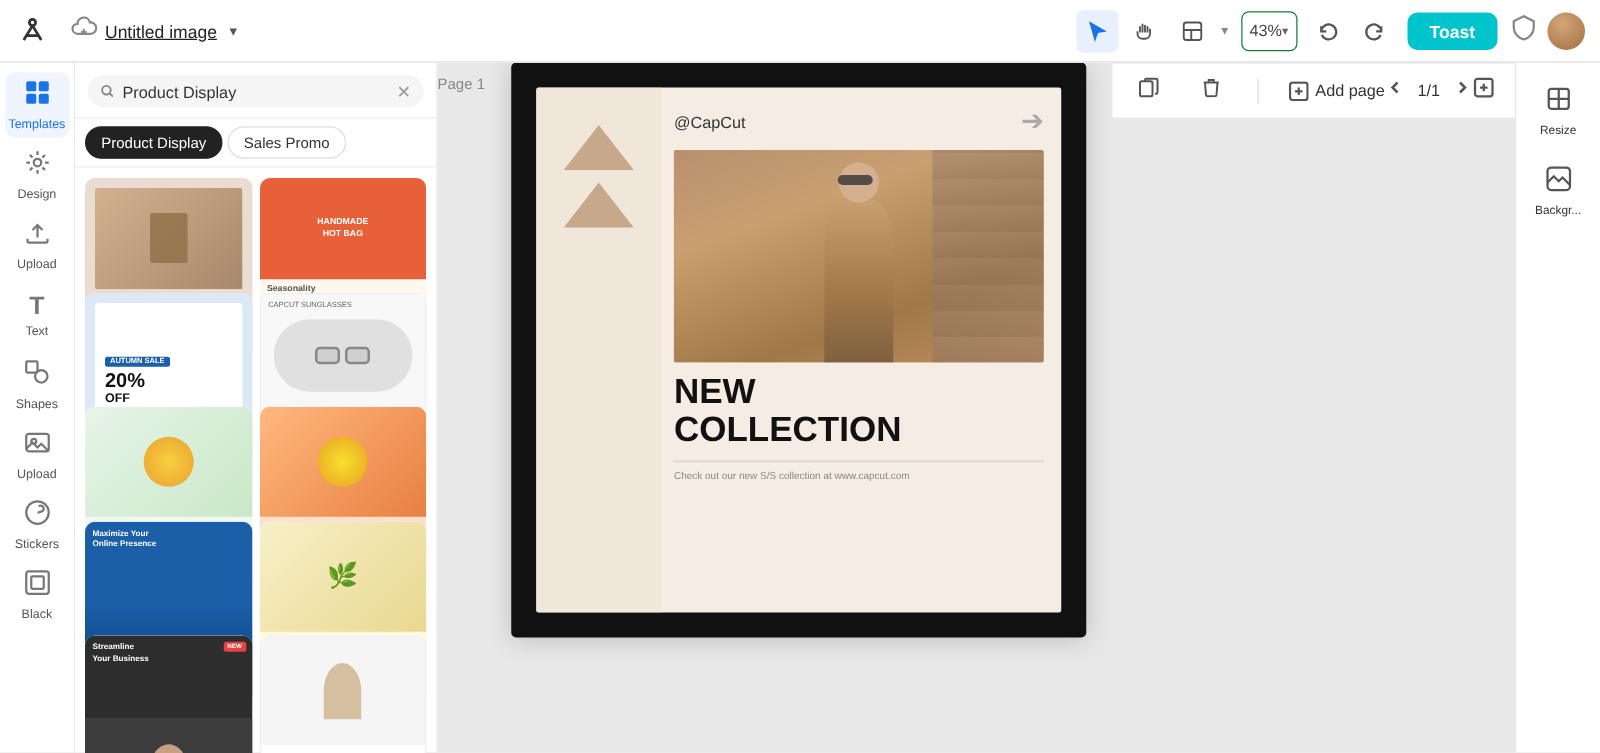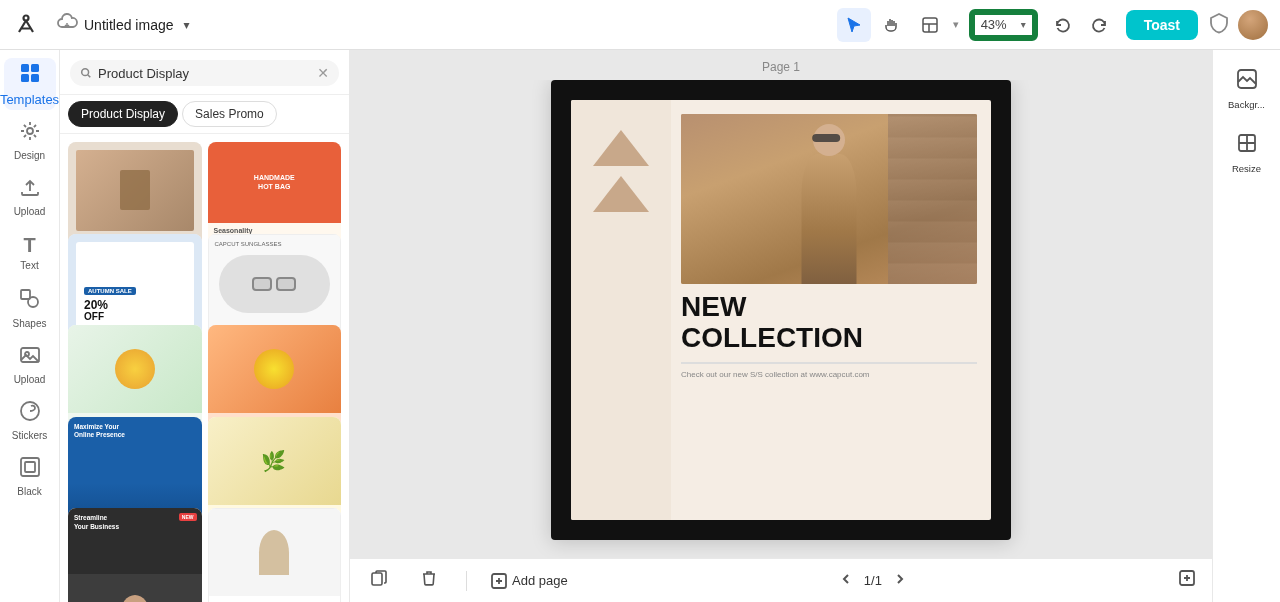--- a/index.html
+++ b/index.html
@@ -21,37 +21,37 @@
       width: 28px; height: 28px;
       display: flex; align-items: center; justify-content: center;
       cursor: pointer;
     }
     .topbar-logo svg { width: 24px; height: 24px; }
     .topbar-file-section {
       display: flex; align-items: center; gap: 6px; margin-left: 8px;
     }
     .topbar-cloud-icon { color: #555; font-size: 18px; }
     .topbar-filename {
-      font-size: 14px; font-weight: 500; color: #222;
+      font-size: 14px; font-weight: 500; color: #222; text-decoration: underline;
     }
     .topbar-dropdown-btn {
       background: none; border: none; cursor: pointer; color: #555; font-size: 12px; padding: 2px 4px;
     }
     .topbar-tools {
       display: flex; align-items: center; gap: 4px; margin-left: auto;
     }
     .tool-btn {
       width: 34px; height: 34px;
       display: flex; align-items: center; justify-content: center;
       border: none; background: none; cursor: pointer; border-radius: 6px;
       color: #444; font-size: 16px;
     }
     .tool-btn.active { background: #e8f0fe; color: #1a73e8; }
     .zoom-section {
-      display: flex; align-items: center; gap: 14px; border: 6px solid #15803d; border-radius: 6px; padding: 0 6px; height: 32px; margin: 0 4px;
+      display: flex; align-items: center; gap: 0; border: 1px solid #15803d; border-radius: 6px; padding: 0 6px; height: 32px; margin: 0 4px;
     }
     .zoom-label { font-size: 13px; color: #444; }
     .zoom-chevron { font-size: 10px; color: #666; cursor: pointer; }
     .undo-redo { display: flex; gap: 2px; }
     .export-btn {
       background: #00c4cc; color: #fff; border: none; border-radius: 8px; padding: 7px 18px; font-size: 14px; font-weight: 600; cursor: pointer; margin-left: 6px;
     }
     .topbar-right { display: flex; align-items: center; gap: 8px; margin-left: 6px; }
     .avatar { width: 30px; height: 30px; border-radius: 50%; background: #c8a97e; overflow: hidden; display: flex; align-items: center; justify-content: center; font-size: 13px; color: #fff; }
 
@@ -121,21 +121,20 @@
       border-radius: 8px; overflow: hidden; cursor: pointer; position: relative;
       aspect-ratio: 1/1.1;
       background: #f0f0f0;
     }
 
     
     .canvas-area {
       flex: 1;
       background: #e8e8e8;
       display: flex;
-      flex-direction: column;
       overflow: hidden;
       position: relative;
     }
     .page-label {
       text-align: center; padding: 10px 0 6px; font-size: 12px; color: #888;
     }
     .canvas-scroll {
       flex: 1; overflow: auto; display: flex; justify-content: center; align-items: flex-start; padding: 0 20px 20px;
     }
     .canvas-wrapper {
@@ -302,21 +301,21 @@
   <div class="left-sidebar">
     <div class="sidebar-item active">
       <span class="sidebar-icon">
         <svg width="22" height="22" viewBox="0 0 22 22" fill="none">
           <rect x="2" y="2" width="8" height="8" rx="1.5" fill="#1a73e8"></rect>
           <rect x="12" y="2" width="8" height="8" rx="1.5" fill="#1a73e8"></rect>
           <rect x="2" y="12" width="8" height="8" rx="1.5" fill="#1a73e8"></rect>
           <rect x="12" y="12" width="8" height="8" rx="1.5" fill="#1a73e8"></rect>
         </svg>
       </span>
-      <span class="sidebar-label" style="color:#1a73e8;font-size:13px">Templates</span>
+      <span class="sidebar-label" style="color:#1a73e8;font-size:10px">Templates</span>
     </div>
 
     <div class="sidebar-item">
       <span class="sidebar-icon">
         <svg width="22" height="22" viewBox="0 0 22 22" fill="none" stroke="#777" stroke-width="1.8">
           <circle cx="11" cy="11" r="3"></circle>
           <path d="M11 2v3M11 17v3M2 11h3M17 11h3M4.9 4.9l2.1 2.1M14.9 14.9l2.1 2.1M4.9 17.1l2.1-2.1M14.9 7.1l2.1-2.1"></path>
         </svg>
       </span>
       <span class="sidebar-label">Design</span>
@@ -419,21 +418,21 @@
             <div style="height:6px;flex:1;background:#e8b840;border-radius:1px;"></div>
           </div>
           <div style="position:absolute;top:58%;left:6px;font-size:7px;color:#555;font-weight:600;">Seasonality</div>
         </div>
       </div>
 
       <div class="template-thumb">
         <div style="width:100%;height:100%;background:#dce8f5;position:relative;overflow:hidden;">
           <div style="position:absolute;top:8px;left:8px;right:8px;bottom:8px;background:#fff;border-radius:3px;display:flex;flex-direction:column;align-items:flex-start;justify-content:center;padding:8px;">
             <div style="font-size:7px;font-weight:700;color:#1a5fa8;background:#1a5fa8;color:#fff;padding:1px 4px;border-radius:2px;margin-bottom:4px;font-size:6px;">AUTUMN SALE</div>
-            <div style="font-size:12px;font-weight:900;color:#111;line-height:1;">20%</div>
+            <div style="font-size:16px;font-weight:900;color:#111;line-height:1;">20%</div>
             <div style="font-size:10px;font-weight:700;color:#111;">OFF</div>
             <div style="width:100%;height:2px;background:#1a5fa8;margin-top:4px;"></div>
           </div>
         </div>
       </div>
 
       <div class="template-thumb">
         <div style="width:100%;height:100%;background:#f8f8f8;position:relative;overflow:hidden;border:1px solid #eee;">
           <div style="position:absolute;top:6px;left:6px;right:6px;font-size:6px;color:#666;">CAPCUT SUNGLASSES</div>
           <div style="position:absolute;top:20px;left:10px;right:10px;height:40%;background:#e0e0e0;border-radius:30px;display:flex;align-items:center;justify-content:center;">
@@ -514,20 +513,24 @@
     <div class="canvas-scroll">
       <div class="canvas-wrapper">
         <div class="design-canvas">
 
           <div class="canvas-left-col">
             <div class="triangle-shape"></div>
             <div class="triangle-shape" style="margin-top:4px;"></div>
           </div>
 
           <div class="canvas-right-col">
+            <div class="canvas-header">
+              <span class="canvas-handle">@CapCut</span>
+              <span class="canvas-arrow" style="font-size:22px;color:#aaa;">➔</span>
+            </div>
 
             <div class="canvas-photo">
               <div class="canvas-photo-inner">
 
                 <div style="position:absolute;top:0;left:0;right:0;bottom:0;background:linear-gradient(160deg, #b89070 0%, #c8a070 30%, #a07848 70%, #c09060 100%);"></div>
 
                 <div style="position:absolute;top:0;right:0;width:30%;height:100%;background:repeating-linear-gradient(0deg, #8a7060 0px, #9a8070 20px, #8a7060 21px), repeating-linear-gradient(90deg, transparent 0px, transparent 30px, rgba(0,0,0,0.1) 31px, rgba(0,0,0,0.1) 32px);opacity:0.5;"></div>
 
                 <div style="position:absolute;bottom:0;left:50%;transform:translateX(-50%);width:55px;height:130px;background:linear-gradient(180deg,#c8a070 0%,#a07848 60%,#806040 100%);border-radius:30% 30% 0 0;"></div>
 
@@ -601,31 +604,31 @@
           </svg>
         </button>
       </div>
     </div>
   </div>
 
   <div class="right-panel">
     <button class="right-panel-btn">
       <span class="right-icon">
         <svg width="22" height="22" viewBox="0 0 22 22" fill="none" stroke="#555" stroke-width="1.8">
-          <rect x="2" y="2" width="18" height="18" rx="3"></rect>
-          <path d="M2 14l5-5 4 4 3-3 6 6"></path>
-        </svg>
-      </span>
-      <span style="font-size:9.5px;color:#333;">Backgr...</span>
+          <rect x="3" y="3" width="16" height="16" rx="2"></rect>
+          <path d="M3 11h16M11 3v16"></path>
+        </svg>
+      </span>
+      <span style="font-size:9.5px;color:#333;">Resize</span>
     </button>
 
     <button class="right-panel-btn">
       <span class="right-icon">
         <svg width="22" height="22" viewBox="0 0 22 22" fill="none" stroke="#555" stroke-width="1.8">
-          <rect x="3" y="3" width="16" height="16" rx="2"></rect>
-          <path d="M3 11h16M11 3v16"></path>
-        </svg>
-      </span>
-      <span style="font-size:9.5px;color:#333;">Resize</span>
+          <rect x="2" y="2" width="18" height="18" rx="3"></rect>
+          <path d="M2 14l5-5 4 4 3-3 6 6"></path>
+        </svg>
+      </span>
+      <span style="font-size:9.5px;color:#333;">Backgr...</span>
     </button>
   </div>
 
 </div>
 
 </body></html>

